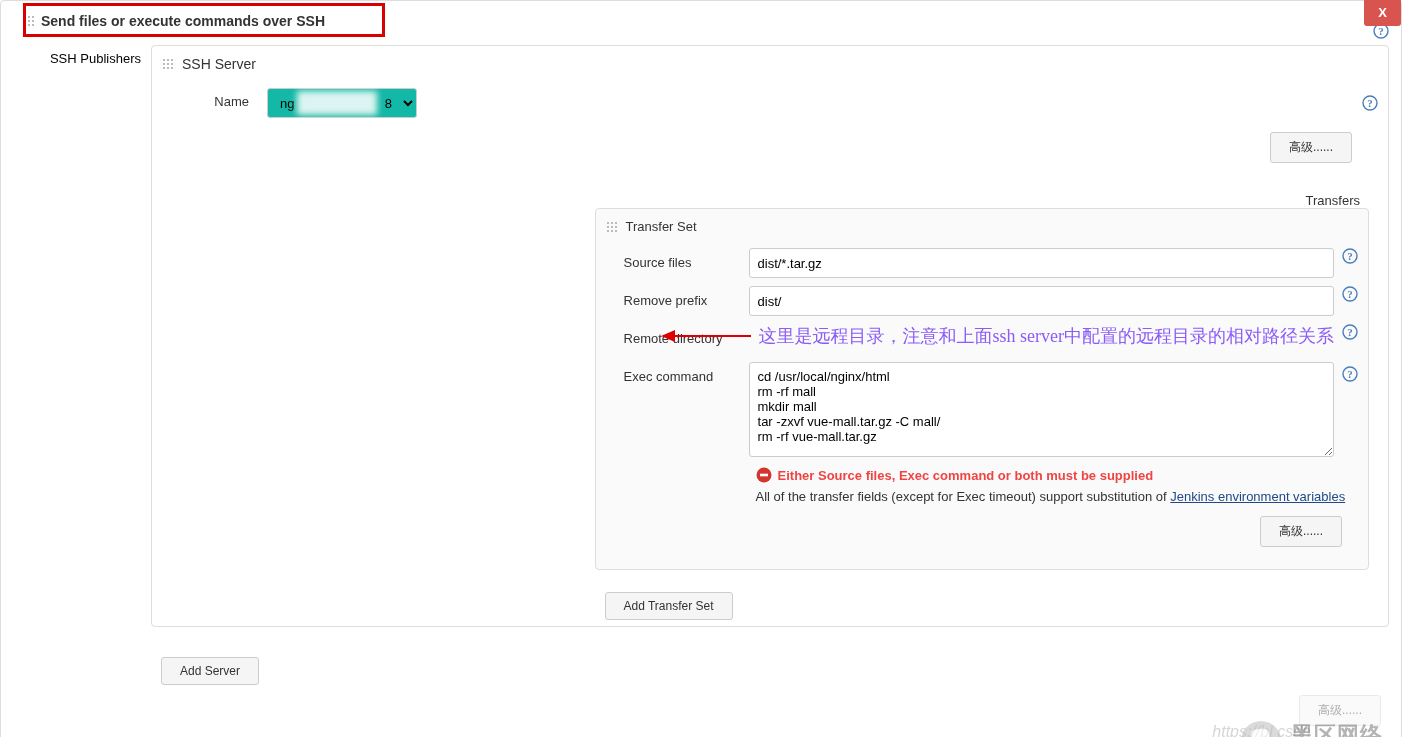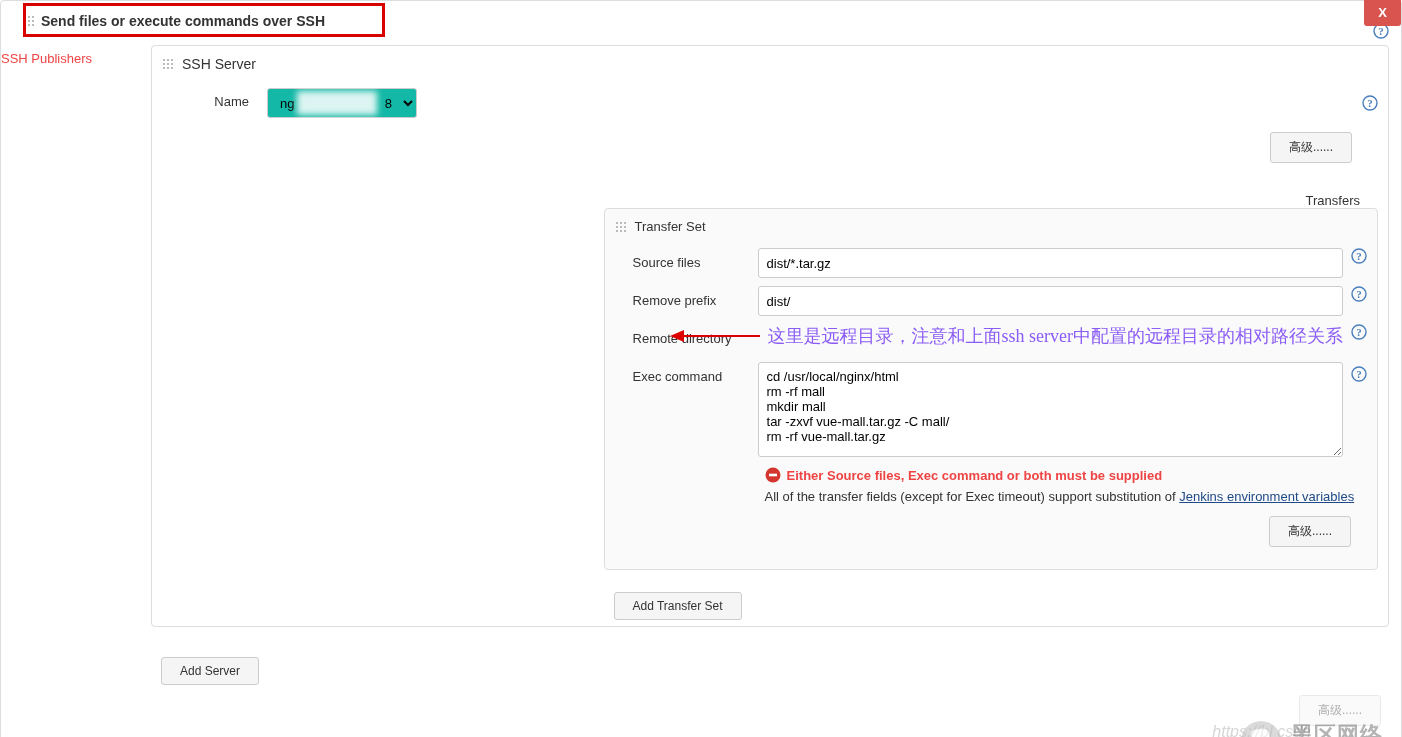--- a/index.html
+++ b/index.html
@@ -57,24 +57,24 @@
   background-image:
     radial-gradient(#bbb 1px, transparent 1px);
   background-size: 4px 4px;
 }
 .body-row {
   display: flex;
   align-items: flex-start;
 }
 .left-col {
   width: 150px;
-  text-align: left;
+  text-align: right;
   padding: 10px 10px 0 0;
   font-size: 13px;
-  color: #ef4444;
+  color: #000000;
 }
 .right-col {
   flex: 1;
   padding: 0 12px 0 0;
 }
 .ssh-server-block {
   border: 1px solid #ddd;
   border-radius: 4px;
   margin: 4px 0 16px 0;
   position: relative;
@@ -287,21 +287,21 @@
           </div>
         </div>
 
         <div class="adv-row">
           <button class="btn">高级......</button>
         </div>
 
         <div class="form-row" style="align-items:flex-end;flex-direction:column;">
           <div class="form-label" style="padding-top:10px;">Transfers</div>
           <div style="flex:1;">
-            <div class="transfers-block" style="margin:0 0 12px 0;">
+            <div class="transfers-block" style="margin:0 9px 12px 0;">
               <div class="transfer-title">
                 <span class="t-grip"></span>
                 <span>Transfer Set</span>
               </div>
 
               <div class="t-row">
                 <div class="t-label">Source files</div>
                 <div class="t-input-wrap">
                   <input class="t-input" value="dist/*.tar.gz" style="">
                   <span class="help-icon">

